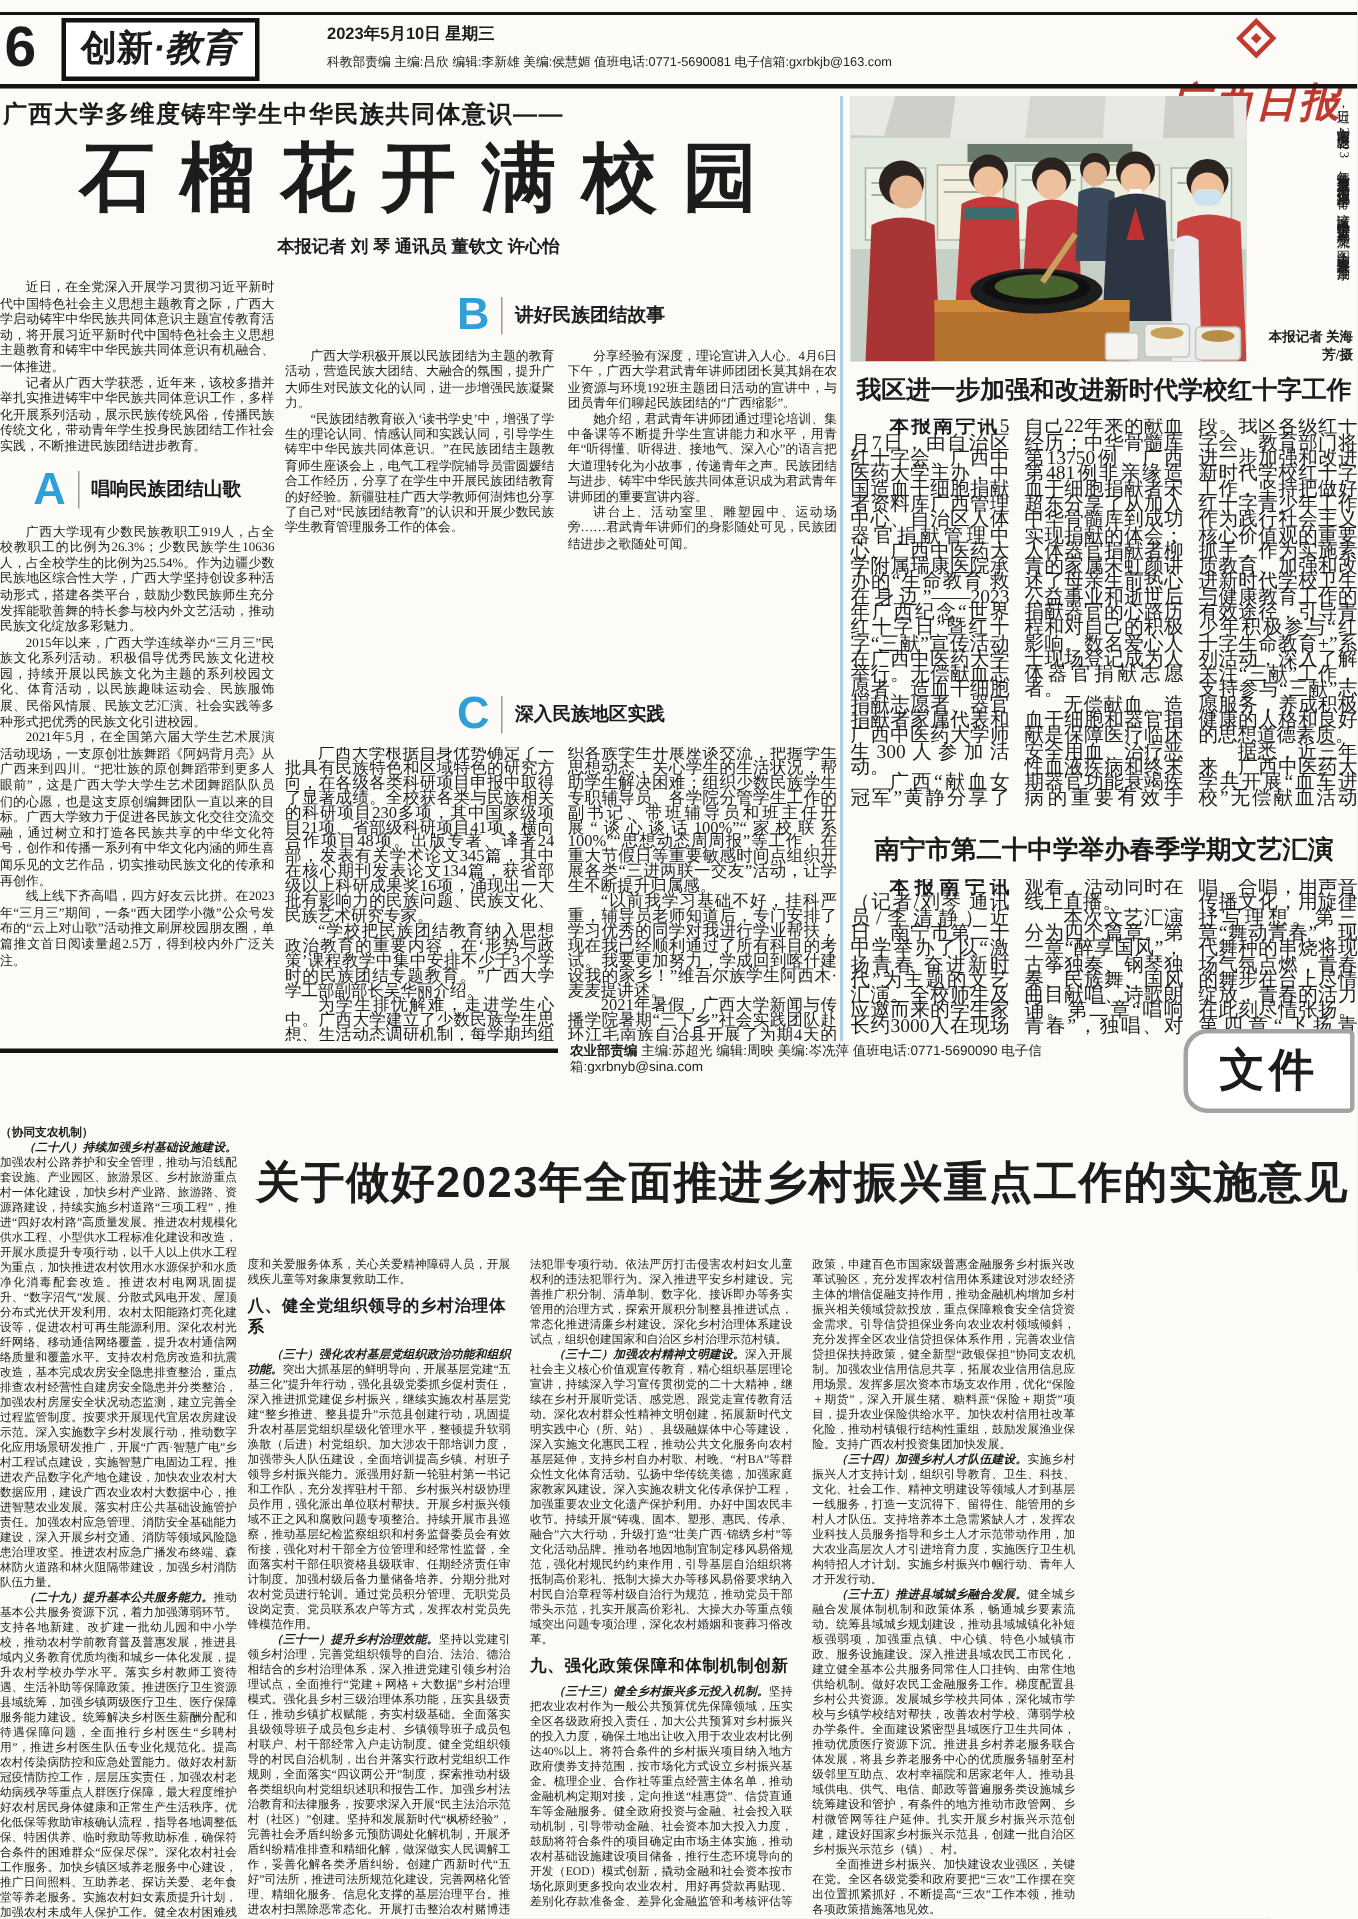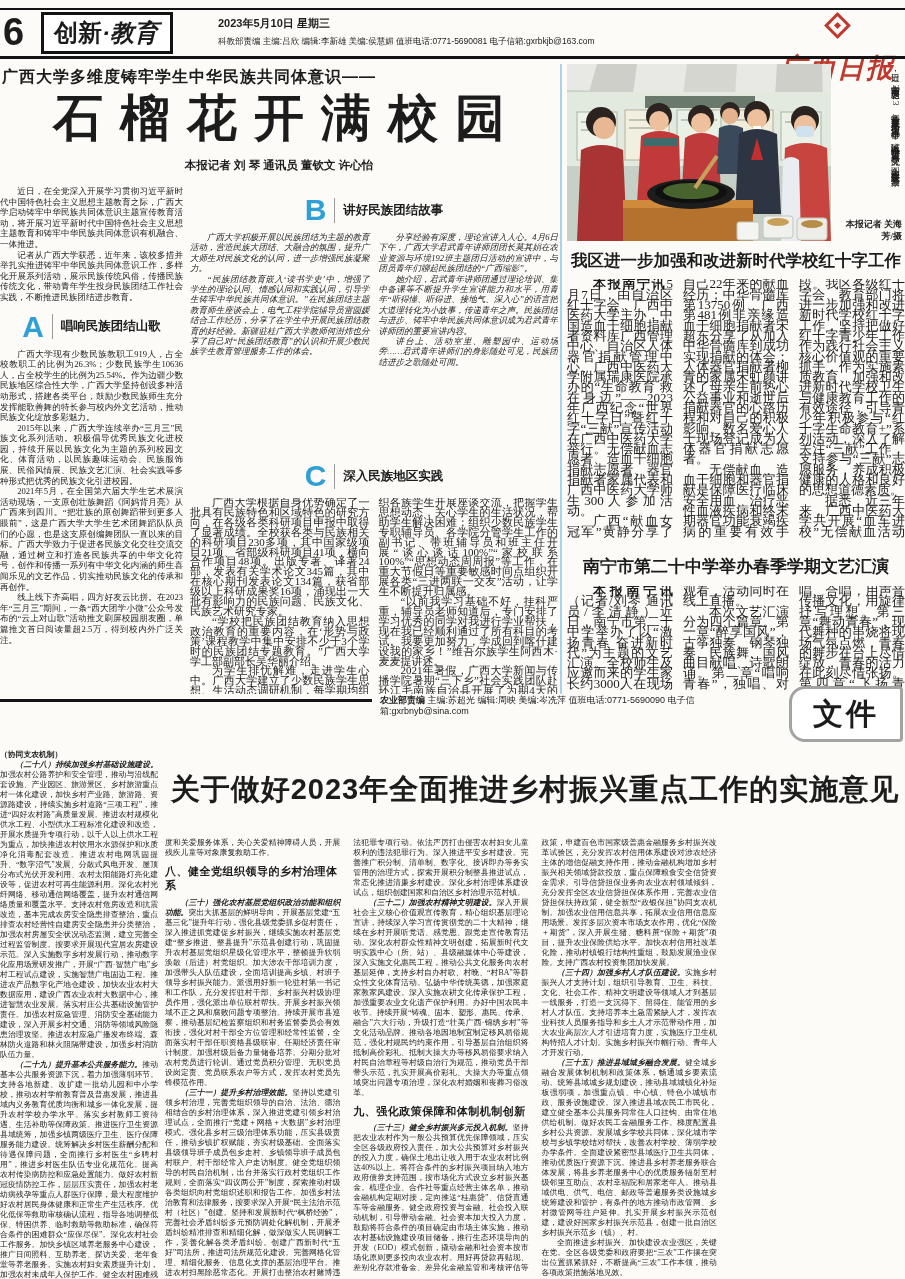--- a/index.html
+++ b/index.html
@@ -26,21 +26,21 @@
   .kicker{position:absolute;top:67px;left:2px;font:700 16px/1.2 "Liberation Sans","DejaVu Sans",sans-serif;letter-spacing:1px;}
   .lead-title{position:absolute;top:90px;left:0;width:558px;text-align:center;
               font:900 50px/1.15 "Liberation Sans","DejaVu Sans",sans-serif;letter-spacing:17px;text-indent:17px;}
   .lead-byline{position:absolute;top:160px;left:0;width:558px;text-align:center;
                font:700 11.5px/1 "Liberation Sans","DejaVu Sans",sans-serif;}
   .edu-col1{position:absolute;top:186px;left:0;width:183px;height:508px;overflow:hidden;
             font-size:8.6px;line-height:10.6px;}
   .edu-b{position:absolute;top:186px;left:190px;width:368px;height:262px;overflow:hidden;}
   .edu-c{position:absolute;top:452px;left:190px;width:368px;height:242px;overflow:hidden;}
   .cols2{column-count:2;column-gap:9px;overflow:hidden;font-size:8.5px;line-height:10.4px;}
-  .edu-b .cols2{height:222px;font-style:italic;}
+  .edu-b .cols2{height:222px;}
   .edu-c .cols2{height:200px;font-size:11px;line-height:9.9px;}
   .sec-head{display:flex;align-items:center;justify-content:center;margin:9px 0 7px;}
   .sec-letter{font:700 30px/1 "Liberation Sans","DejaVu Sans",sans-serif;color:#2f9fd8;}
   .sec-bar{width:1px;height:25px;background:#9a9a9a;margin:0 8px;}
   .sec-title{font:700 12.5px/1.2 "Liberation Sans","DejaVu Sans",sans-serif;}
   .divider-v{position:absolute;top:64px;left:560px;width:2px;height:630px;background:#a9d3ea;}
 
   
   .photo{position:absolute;top:64px;left:567px;width:264px;height:177px;background:#c9d2c9;overflow:hidden;}
   .photo-caption{position:absolute;top:66px;left:836px;width:66px;height:150px;

